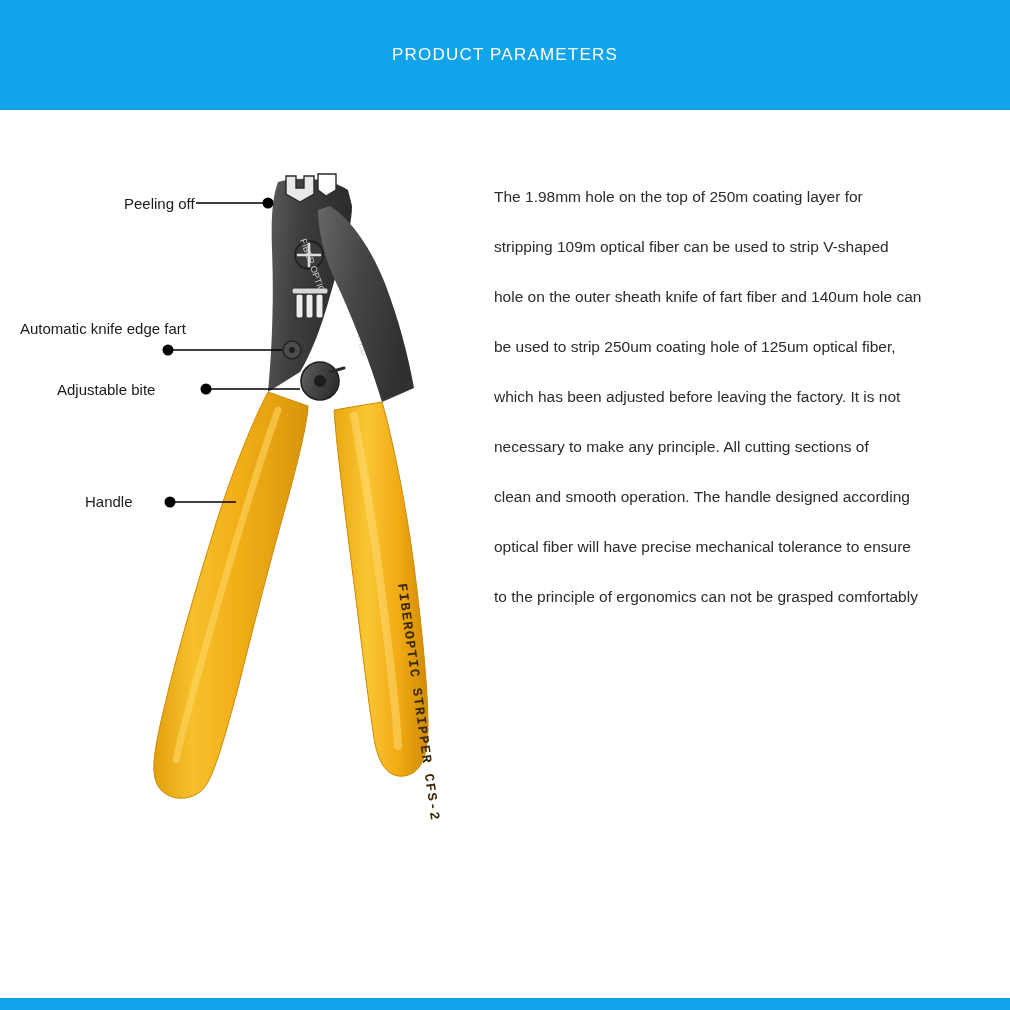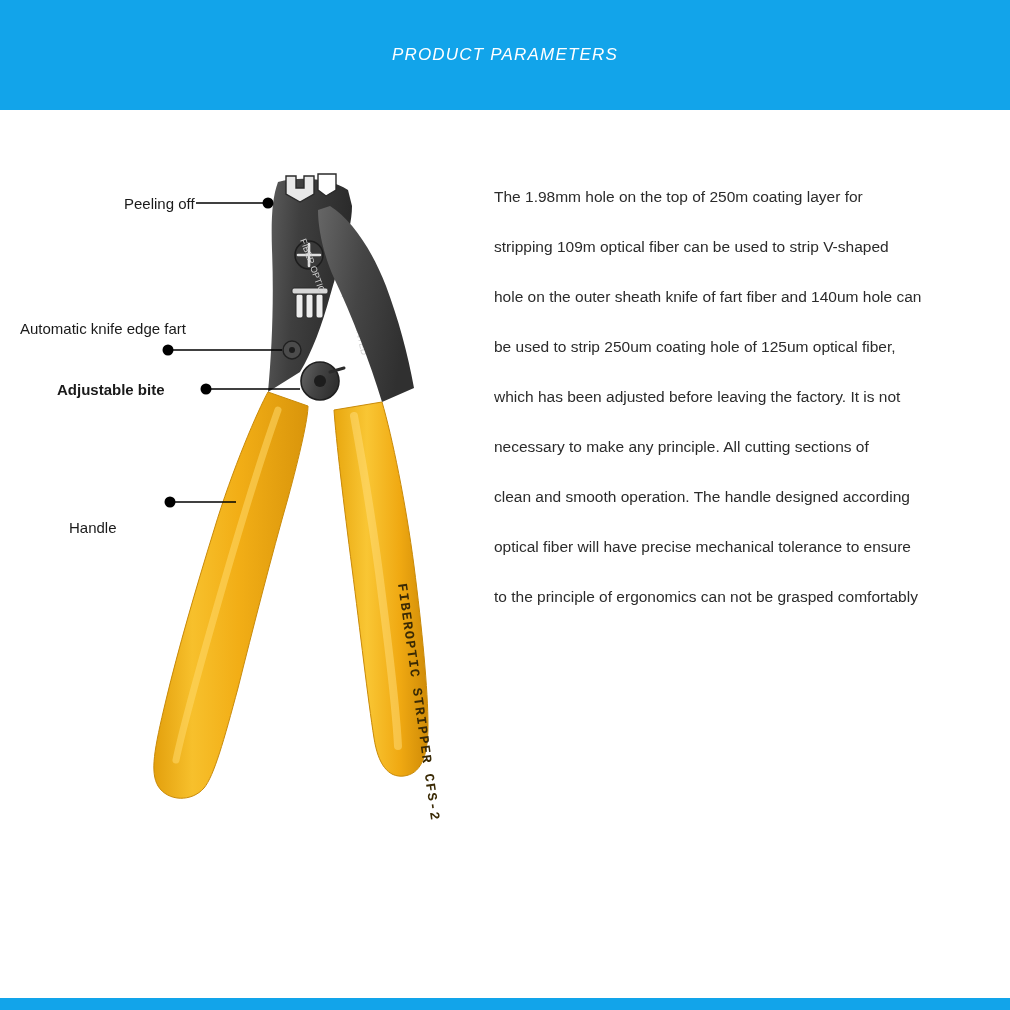--- a/index.html
+++ b/index.html
@@ -25,21 +25,20 @@
     background: #12a4ea;
     display: flex;
     align-items: center;
     justify-content: center;
   }
   .header-title {
     color: #ffffff;
     font-size: 17px;
     letter-spacing: 1.2px;
     font-weight: 400;
-    font-style: italic;
   }
 
   
   .content {
     position: absolute;
     left: 0;
     top: 110px;
     width: 1010px;
     height: 900px;
     background: #ffffff;
@@ -62,22 +61,22 @@
 
   
   .callout {
     position: absolute;
     font-size: 15px;
     color: #1a1a1a;
     white-space: nowrap;
   }
   .callout-peeling   { left: 124px; top: 85px; }
   .callout-lock      { left: 20px;  top: 210px; }
-  .callout-bite      { left: 57px;  top: 271px; font-weight: bold; }
-  .callout-handle    { left: 69px;  top: 383px; margin-top: 26px; }
+  .callout-bite      { left: 57px;  top: 271px; }
+  .callout-handle    { left: 85px;  top: 383px; }
 
   
   .description {
     position: absolute;
     left: 486px;
     top: 62px;
     width: 524px;
     margin-left: 8px;
   }
   .description p {

